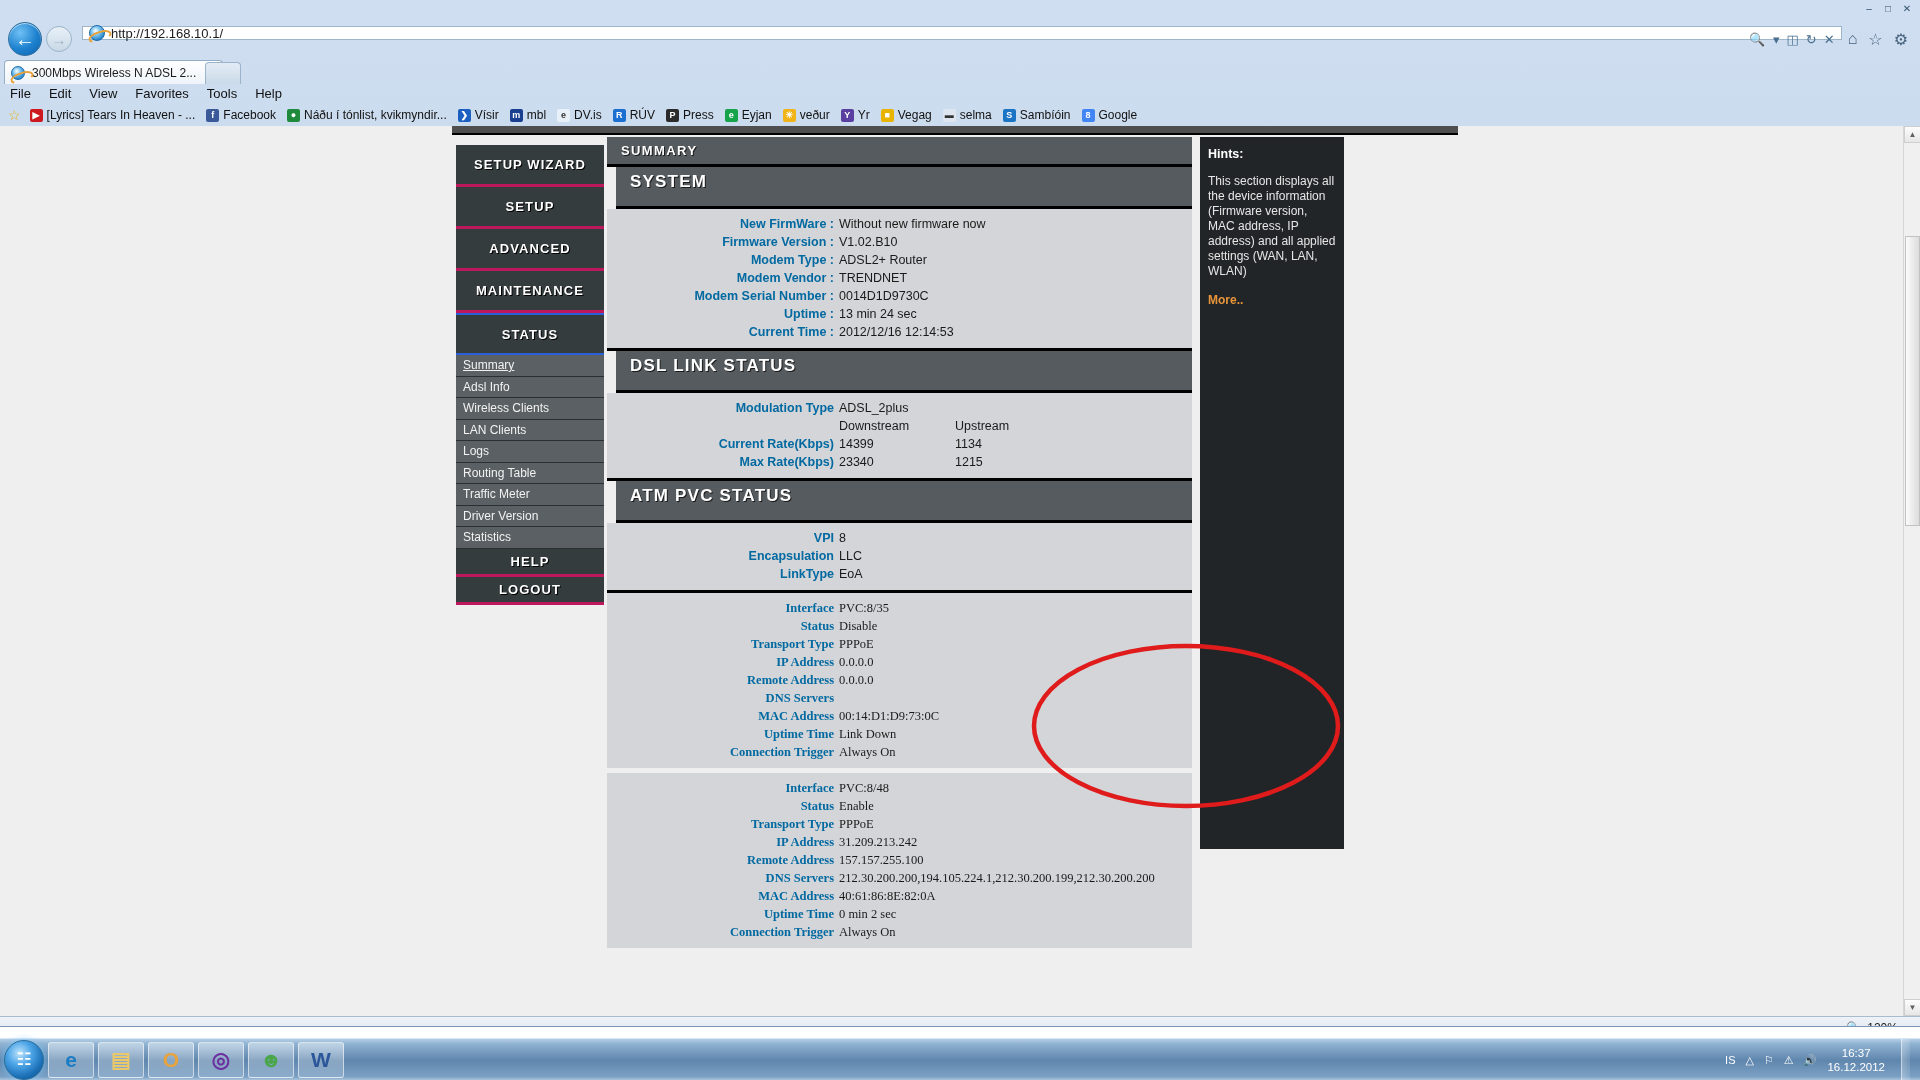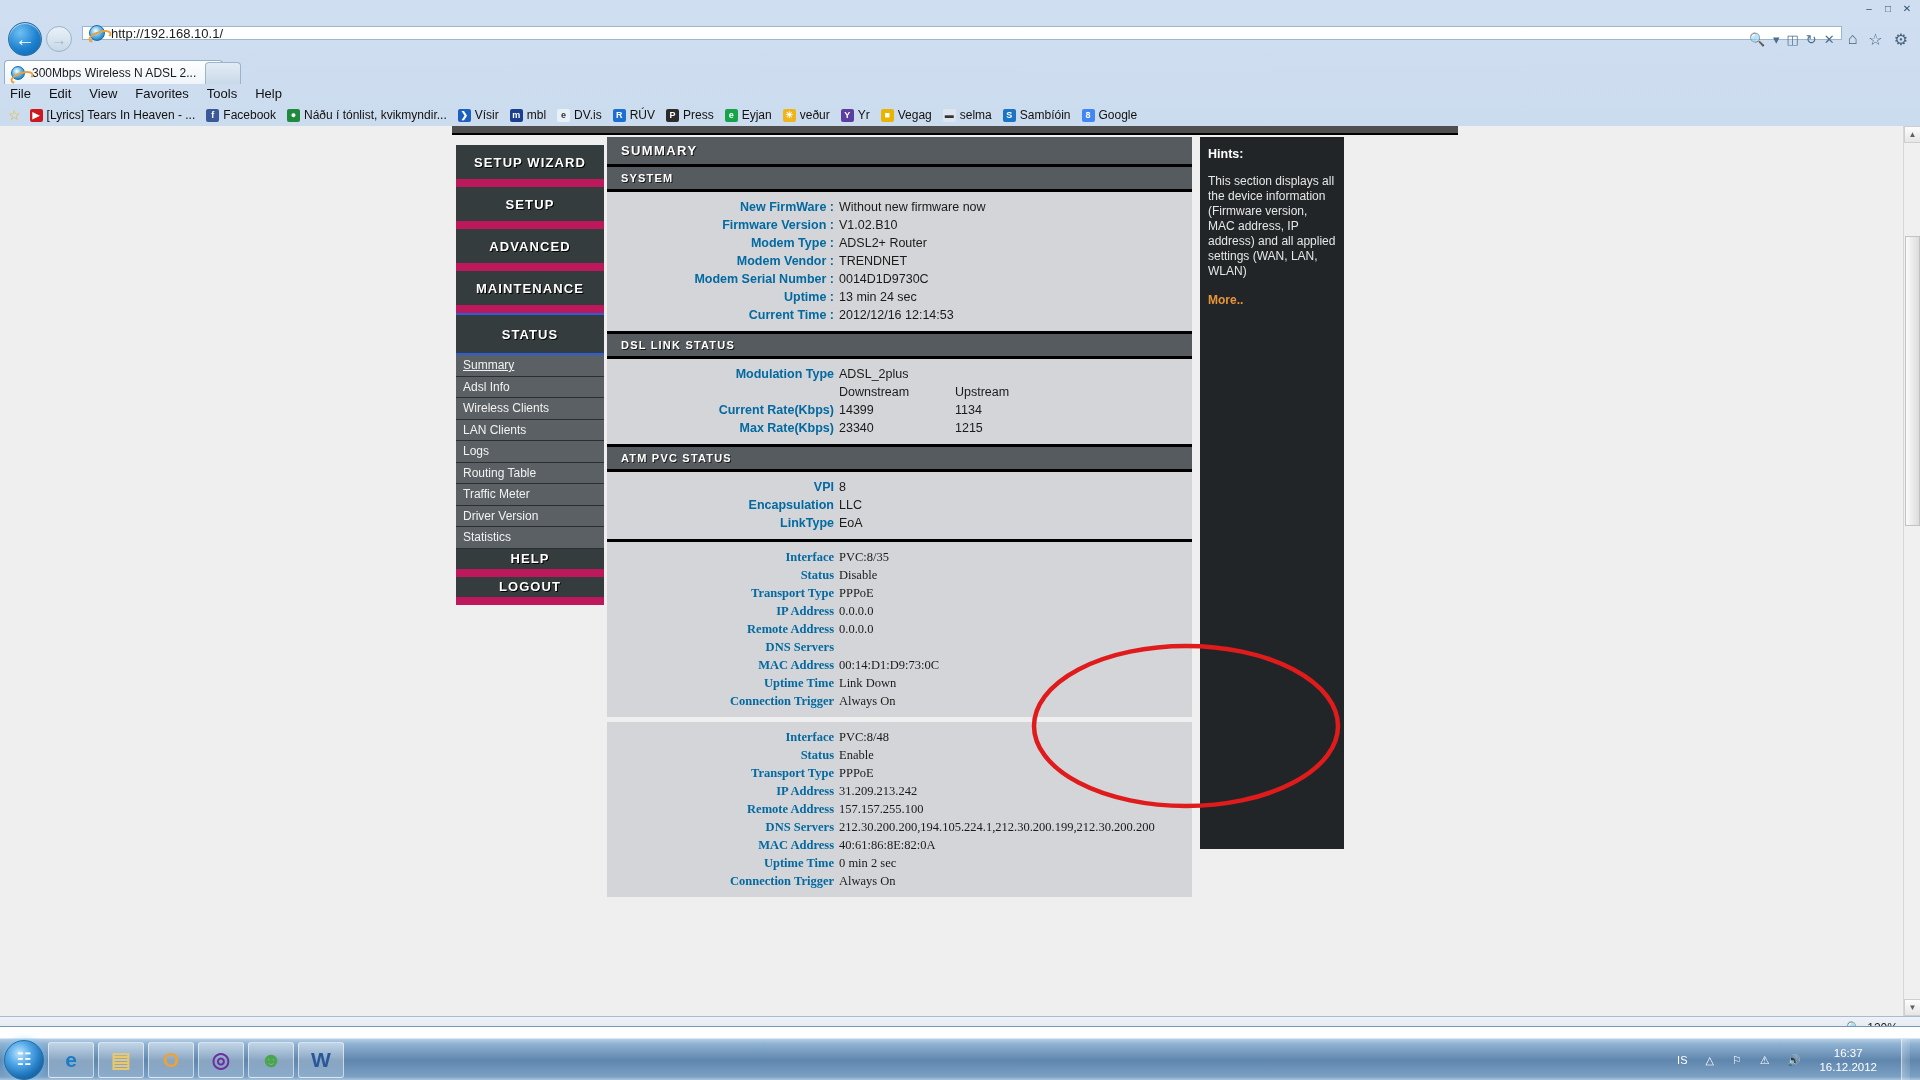--- a/index.html
+++ b/index.html
@@ -142,21 +142,21 @@
   }
 
   
   .nav {
     position: absolute; left: 4px; top: 19px; width: 148px;
   }
   .navbtn {
     height: 42px; background: #353c3e;
     display: flex; align-items: center; justify-content: center;
     color: #ffffff; font-size: 13px; font-weight: bold; letter-spacing: 1.1px;
-    border-bottom: 8px solid #be185d; cursor: pointer;
+    border-bottom: 3px solid #be185d; cursor: pointer;
     text-shadow: 1px 1px 0 #000;
   }
   .navbtn.active { border-top: 2px solid #2b5fd9; border-bottom: 2px solid #2b5fd9; }
   .navsub {
     height: 21.5px; background: #5a6063;
     display: flex; align-items: center; padding-left: 7px;
     color: #f2f2f2; font-size: 12px;
     border-bottom: 1px solid #2b2f31; cursor: pointer;
   }
   .navsub.sel { text-decoration: underline; }
@@ -166,21 +166,21 @@
   .main {
     position: absolute; left: 155px; top: 11px; width: 585px;
   }
   .bar {
     background: #555b5e; color: #fff;
     font-size: 13px; font-weight: bold; letter-spacing: 1.4px;
     padding: 6px 0 6px 14px;
     text-shadow: 1px 1px 0 #1a1a1a;
     border-bottom: 3px solid #000;
   }
-  .bar.sub { font-size: 11px; letter-spacing: 1.2px; padding: 5px 0 5px 14px; }
+  .bar.sub { font-size: 17px; letter-spacing: 1.2px; padding: 5px 0 14px 14px; margin-left: 9px; }
   .panel { background: #d3d5d8; padding: 6px 0 7px 0; border-bottom: 3px solid #000; }
   .panel.nb { border-bottom: none; font-family: Liberation Serif, serif; }
   .row { display: flex; font-size: 12.5px; line-height: 16px; padding: 1px 0; }
   .lbl {
     width: 232px; text-align: right; font-weight: bold; color: #0369a1;
     padding-right: 5px; flex: 0 0 232px;
   }
   .val { color: #1a1a1a; flex: 1; }
   .val.col2 { display: flex; }
   .val.col2 > span:first-child { width: 116px; flex: 0 0 116px; }
@@ -243,21 +243,21 @@
     box-shadow: 0 0 7px rgba(120,200,255,.75);
   }
   .tbitem {
     width: 46px; height: 36px; margin-left: 4px;
     background: linear-gradient(to bottom,rgba(255,255,255,.42),rgba(255,255,255,.12));
     border: 1px solid rgba(255,255,255,.55); border-radius: 3px;
     display: flex; align-items: center; justify-content: center; cursor: pointer;
   }
   .tray {
     position: absolute; right: 0; top: 0; height: 42px;
-    display: flex; align-items: center; gap: 18px; padding-right: 10px;
+    display: flex; align-items: center; gap: 10px; padding-right: 10px;
     font-size: 11px; color: #ffffff;
   }
   .clock { text-align: center; line-height: 14px; font-size: 11.5px; color:#fff; }
   .showdesk {
     width: 9px; height: 42px; margin-left: 6px;
     background: linear-gradient(to right,rgba(255,255,255,.28),rgba(255,255,255,.10));
     border-left: 1px solid rgba(255,255,255,.6); cursor: pointer;
   }
 
   

